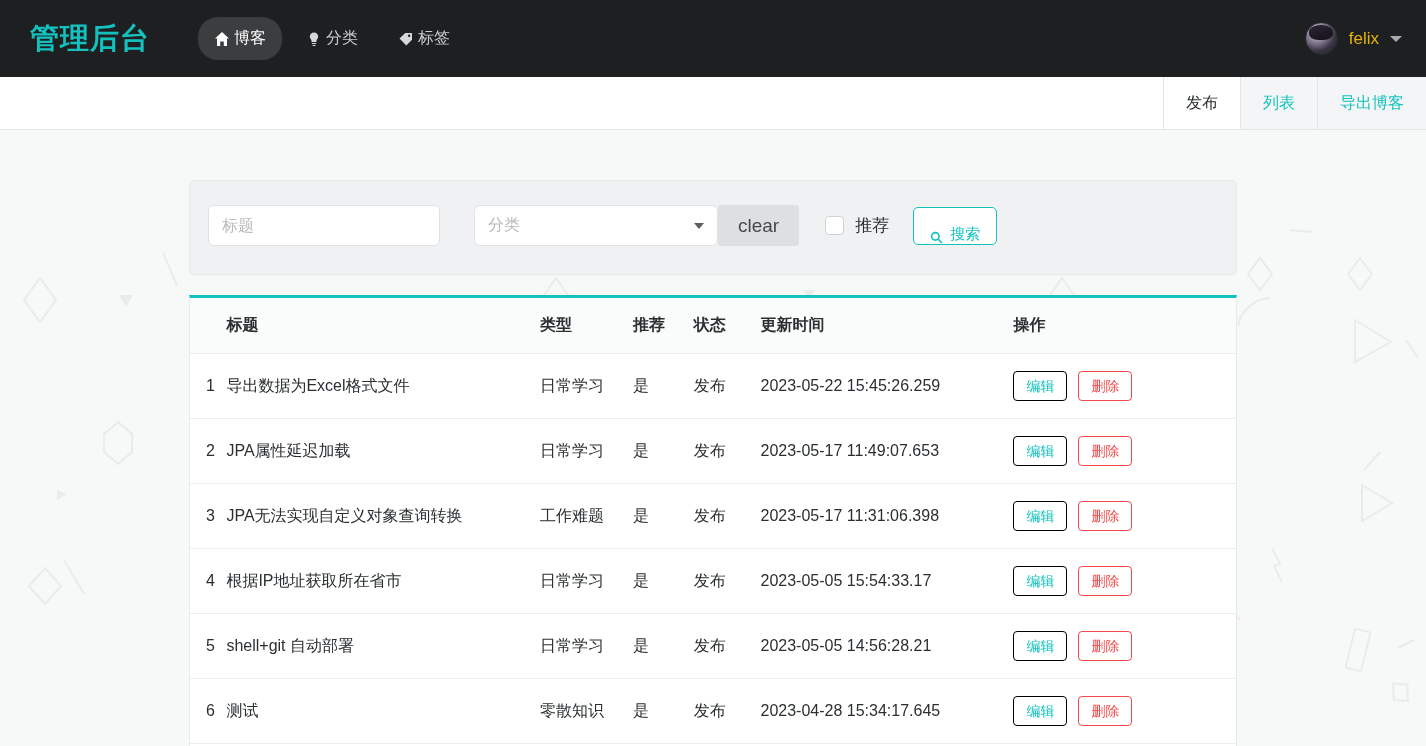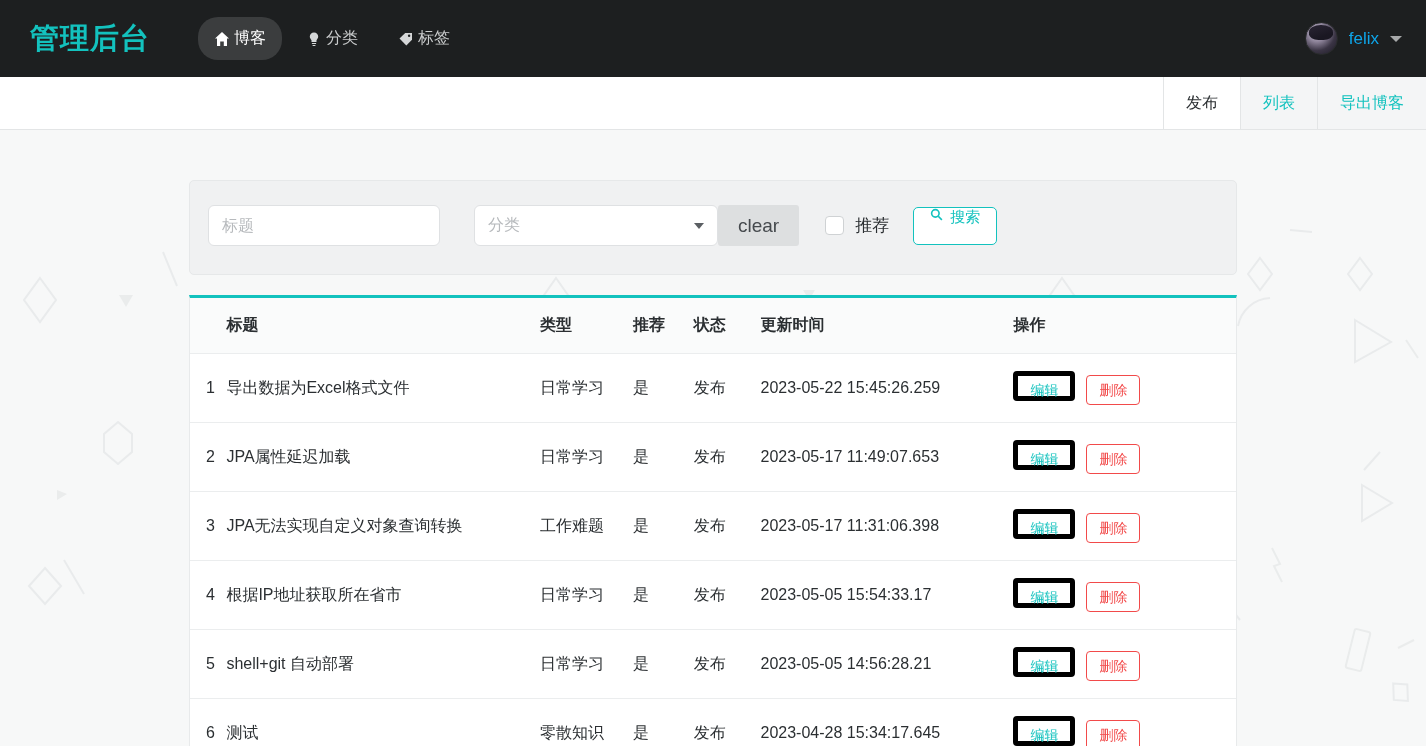--- a/index.html
+++ b/index.html
@@ -62,21 +62,21 @@
     background: radial-gradient(circle at 35% 30%, #cfc6d8 0%, #8d8399 32%, #3b3545 62%, #1b1823 100%);
     overflow: hidden; position: relative;
     border: 1px solid #2a2c2d;
   }
   .avatar::after {
     content: ""; position: absolute; left: 12%; top: 8%;
     width: 76%; height: 46%;
     background: linear-gradient(160deg, #2a2534 0%, #1a1722 70%);
     border-radius: 50% 50% 40% 40%;
   }
-  .user-name { color: #0ea5e9; font-size: 17px; }
+  .user-name { color: #eab308; font-size: 17px; }
   .caret-down {
     width: 0; height: 0;
     border-left: 6px solid transparent;
     border-right: 6px solid transparent;
     border-top: 6px solid #a7a9aa;
   }
 
   
   .tabstrip {
     position: relative; z-index: 4;
@@ -177,21 +177,21 @@
   .search-btn {
     margin-left: 24px;
     height: 38px;
     padding: 0 16px;
     background: #ffffff;
     border: 1px solid #13c2be;
     border-radius: 5px;
     color: #13c2be;
     font-size: 15px;
     cursor: pointer;
-    display: flex; align-items: flex-start; gap: 7px;
+    display: flex; align-items: flex-end; gap: 7px;
     font-family: inherit;
   }
   .mag-icon { width: 13px; height: 13px; stroke: #13c2be; fill: none; stroke-width: 2; }
 
   
   .table-card {
     margin-top: 20px;
     background: #ffffff;
     border-top: 3px solid #13c2be;
     border-left: 1px solid #e8eaeb;
@@ -225,21 +225,21 @@
     height: 30px;
     padding: 0 12px;
     background: #ffffff;
     border-radius: 4px;
     font-size: 14px;
     cursor: pointer;
     font-family: inherit;
     line-height: 28px;
     display: inline-block;
   }
-  .btn-edit { border: 5px solid #000000; color: #13c2be; }
+  .btn-edit { border: 1px solid #000000; color: #13c2be; }
   .btn-del  { border: 1px solid #f24a4a; color: #f24a4a; margin-left: 11px; }
 
   .table-footer {
     background: #ffffff;
     border-left: 1px solid #e8eaeb;
     border-right: 1px solid #e8eaeb;
     padding: 12px 16px 14px 16px;
     display: flex;
     justify-content: flex-end;
   }

